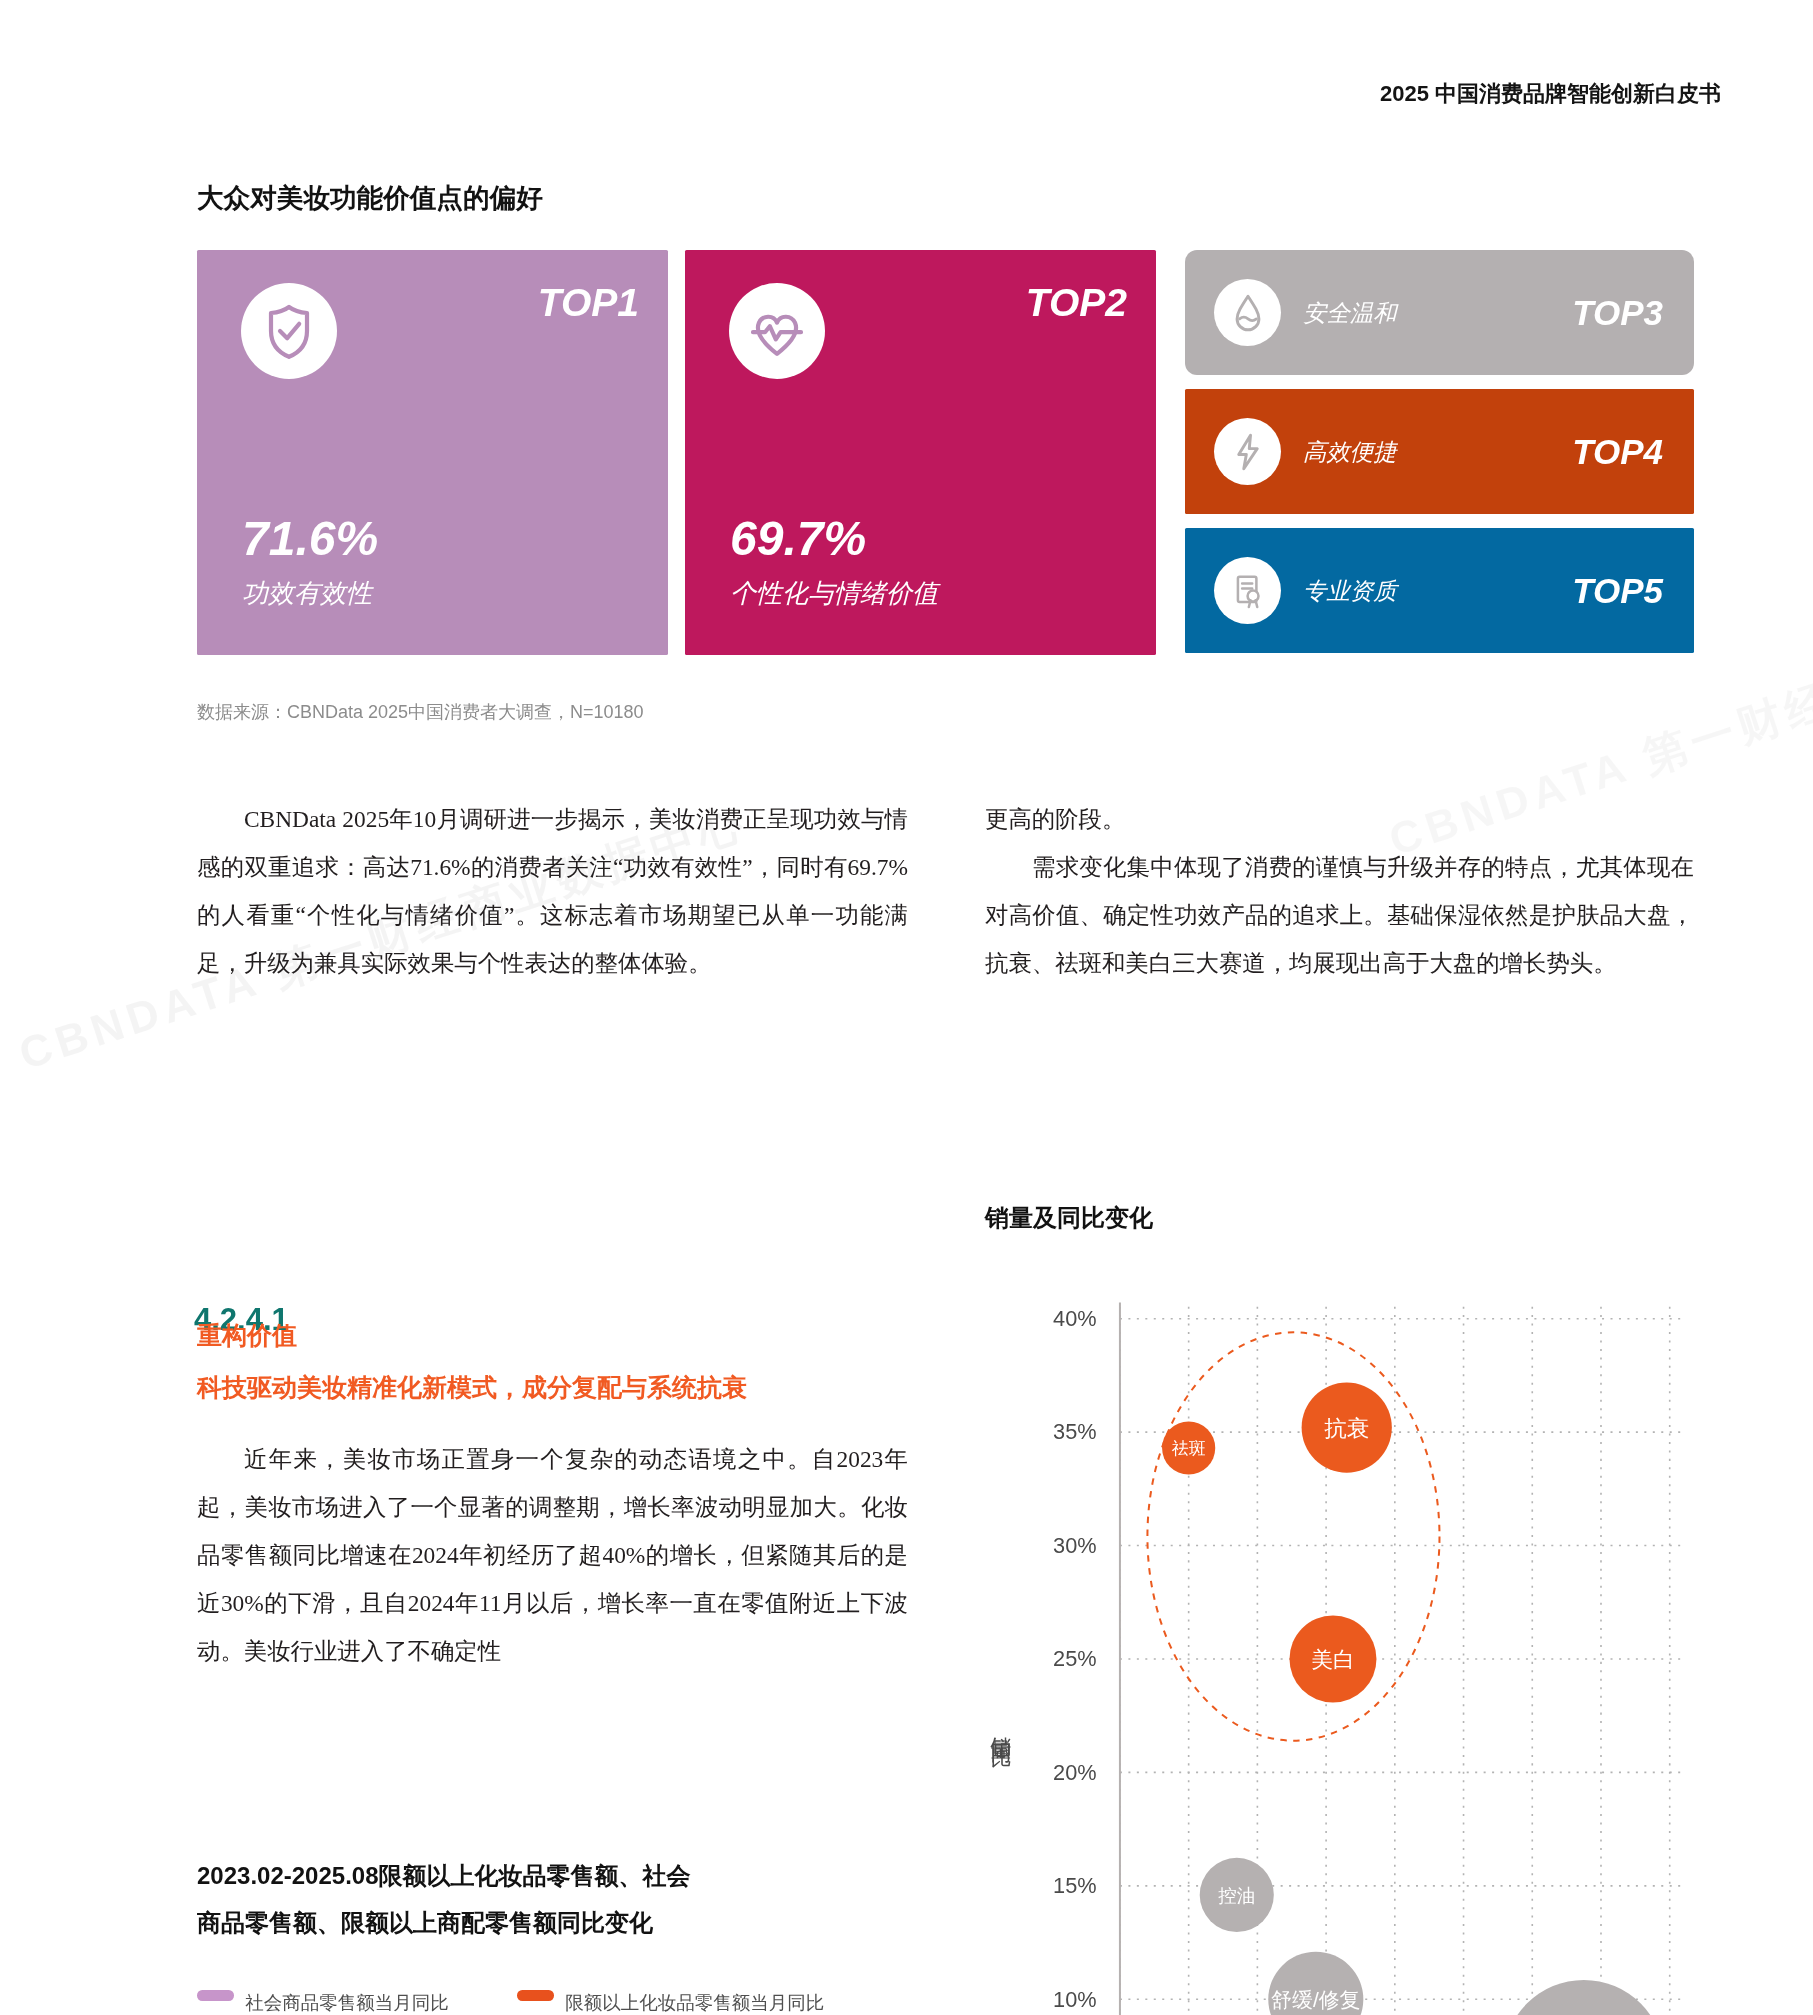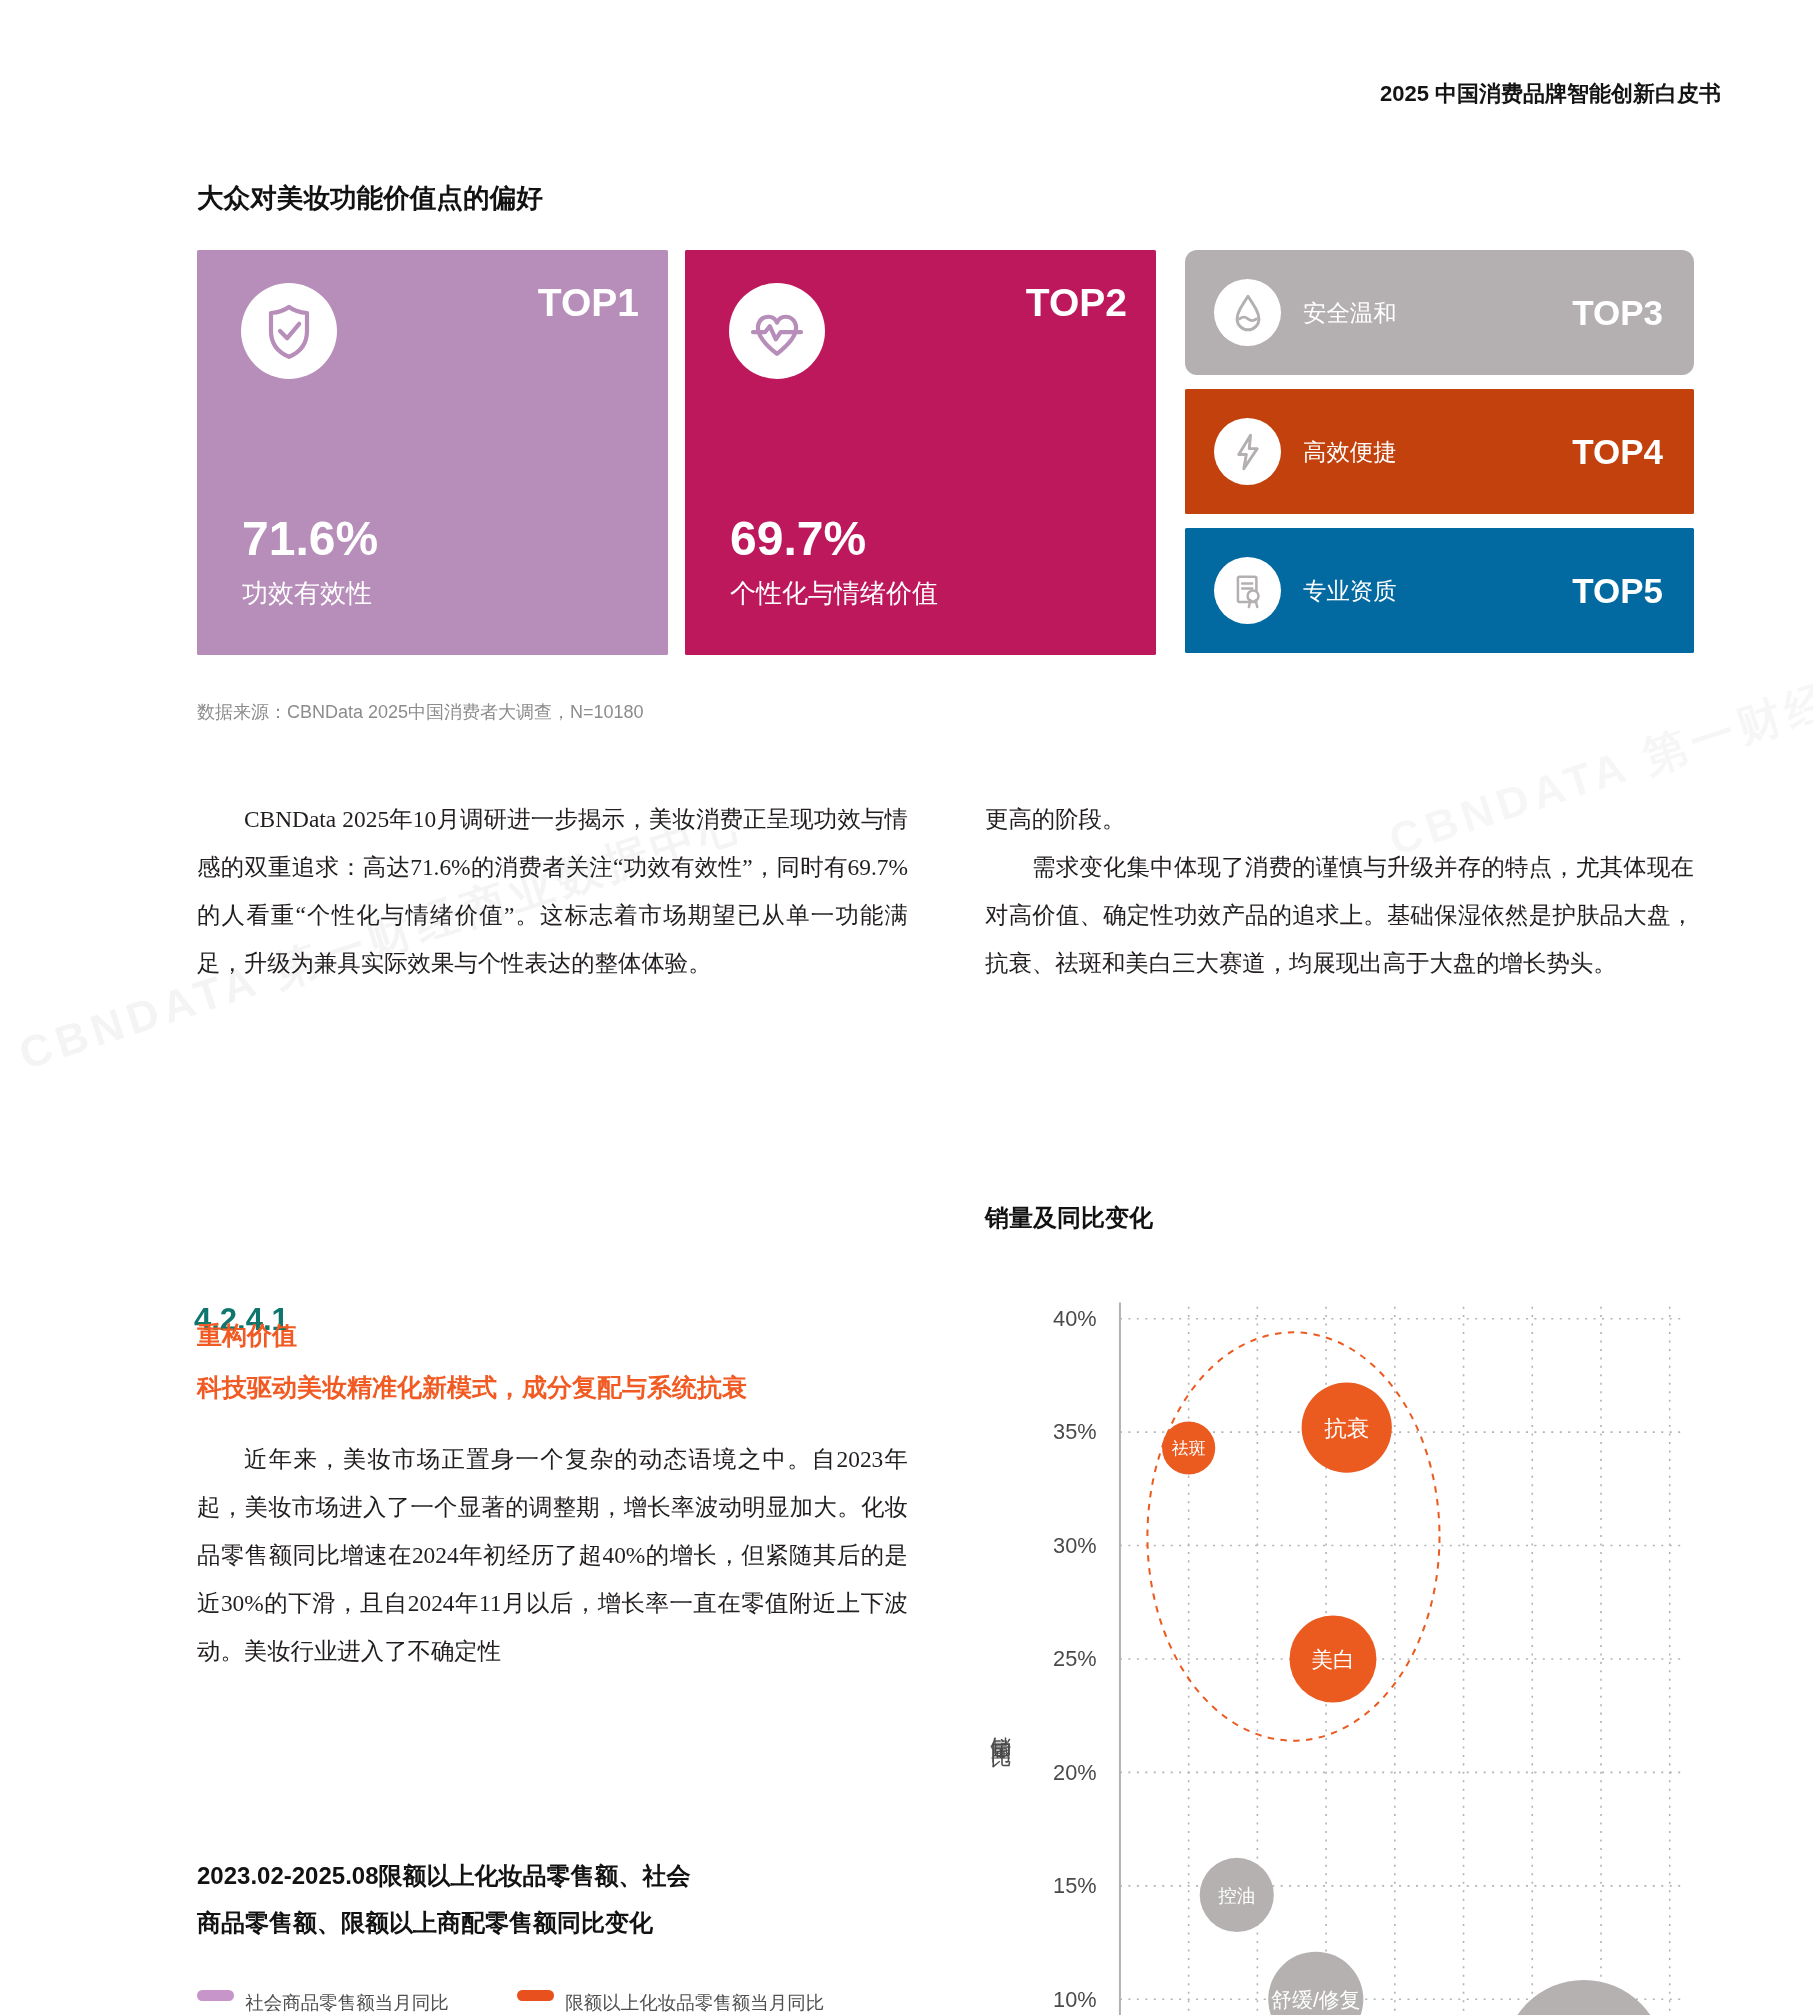--- a/index.html
+++ b/index.html
@@ -1,21 +1,21 @@
 <!DOCTYPE html>
 <html style="font-size:6.4px"><head>
 <meta charset="utf-8">
 <style>
   html,body{margin:0;padding:0;background:#e9e9e9;}
   .page{position:relative;width:1814px;height:2549px;background:#ffffff;overflow:hidden;
         font-family:"Liberation Sans",sans-serif;color:#221e1f;}
   .abs{position:absolute;}
   .hdr{font-size:22px;font-weight:600;color:#141414;}
   .sec-title{font-size:26.6px;font-weight:700;color:#121212;}
-  .card{border-radius:1.6px;}
+  .card{border-radius:1.6px;font-style:italic;}
   .card .rank{position:absolute;color:#fff;font-weight:700;}
   .big-card .rank{top:31px;right:29px;font-size:39px;}
   .big-card .value{position:absolute;left:45px;top:261px;font-size:48px;font-weight:700;color:#fff;}
   .big-card .label{position:absolute;left:45px;top:326px;font-size:26px;color:#fff;}
   .icon-circle{position:absolute;background:#fff;border-radius:50%;display:flex;align-items:center;justify-content:center;}
   .big-card .icon-circle{left:44px;top:33px;width:96px;height:96px;}
   .sm-card .icon-circle{left:29px;top:29px;width:67px;height:67px;}
   .sm-card .label{position:absolute;left:118px;top:50%;transform:translateY(-50%);font-size:23.4px;color:#fff;}
   .sm-card .rank{top:50%;transform:translateY(-50%);right:31px;font-size:35px;}
   .src{font-size:18px;color:#8c8c8c;}

